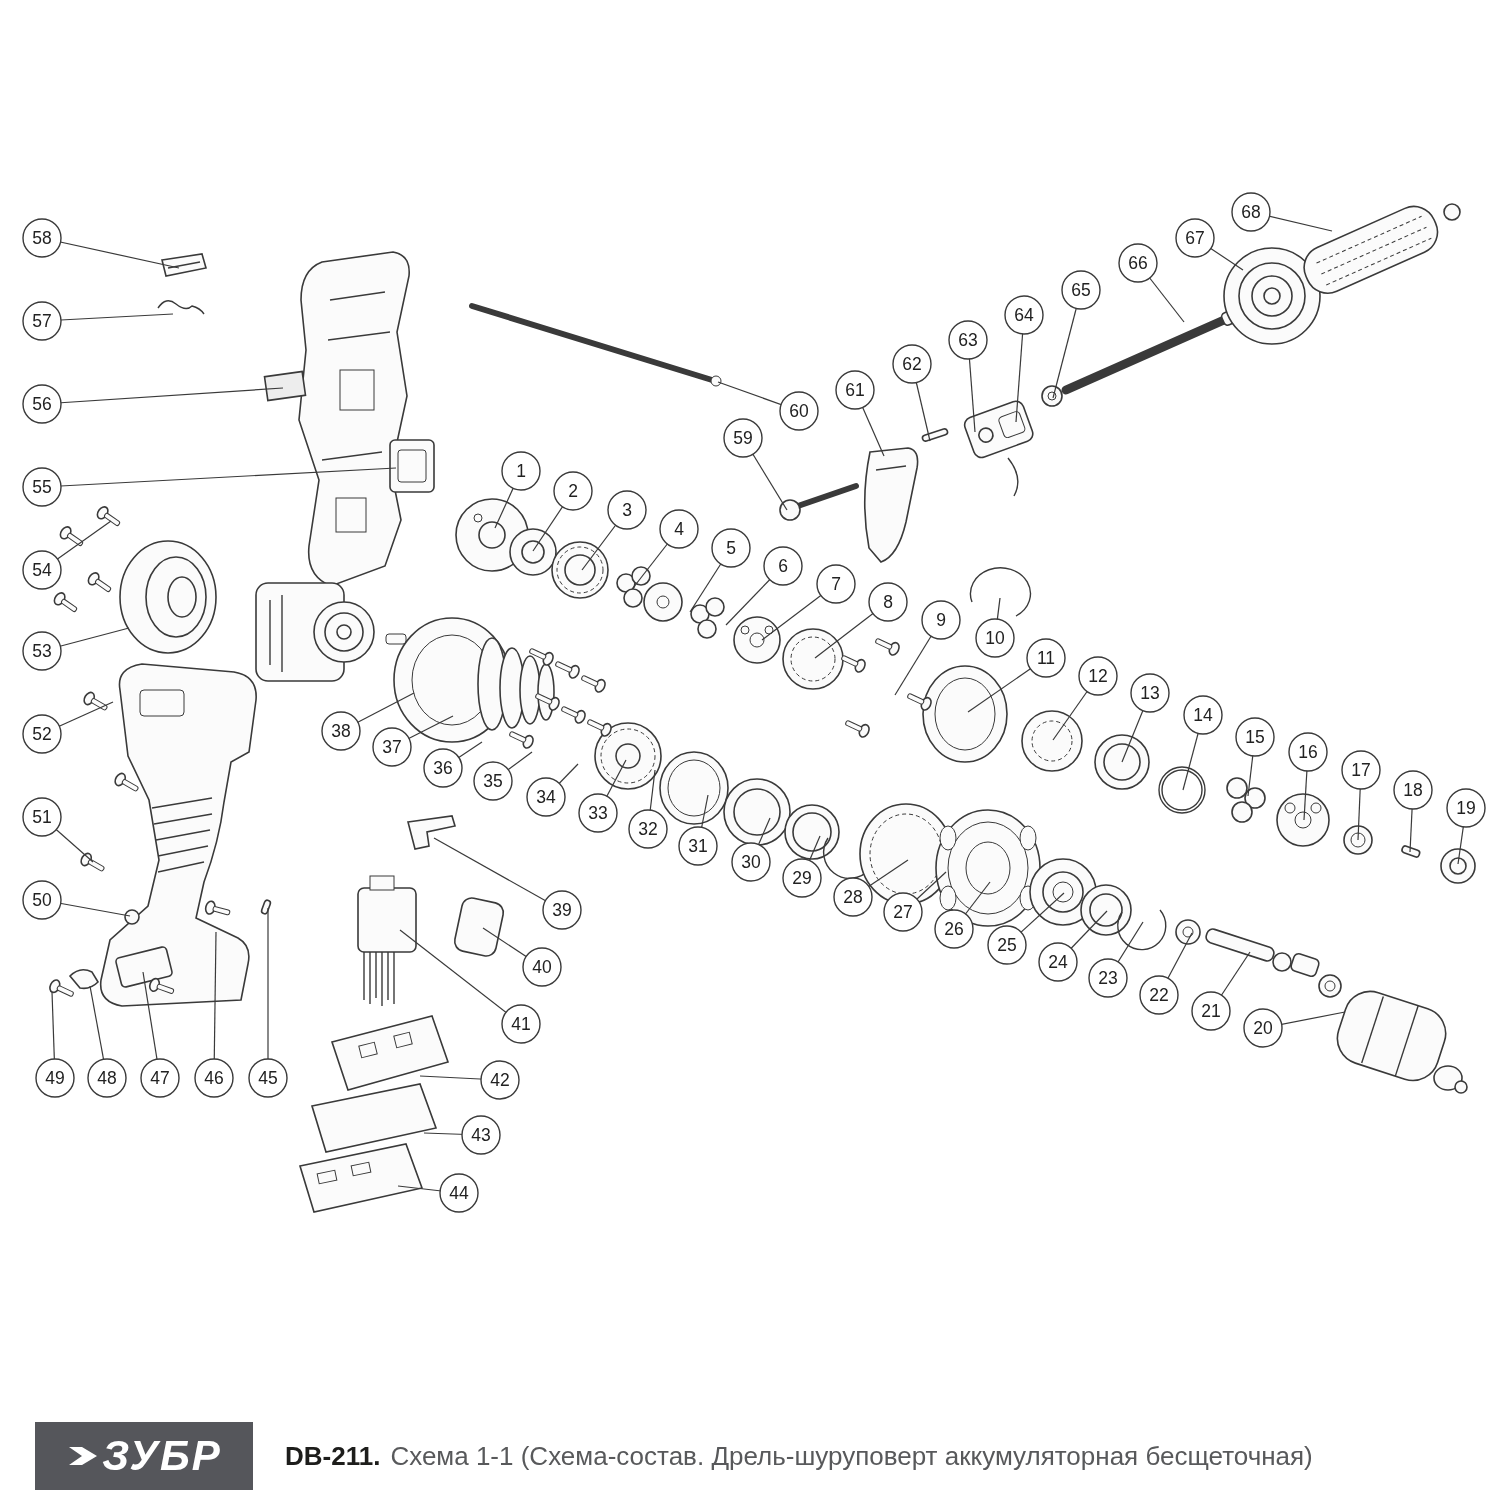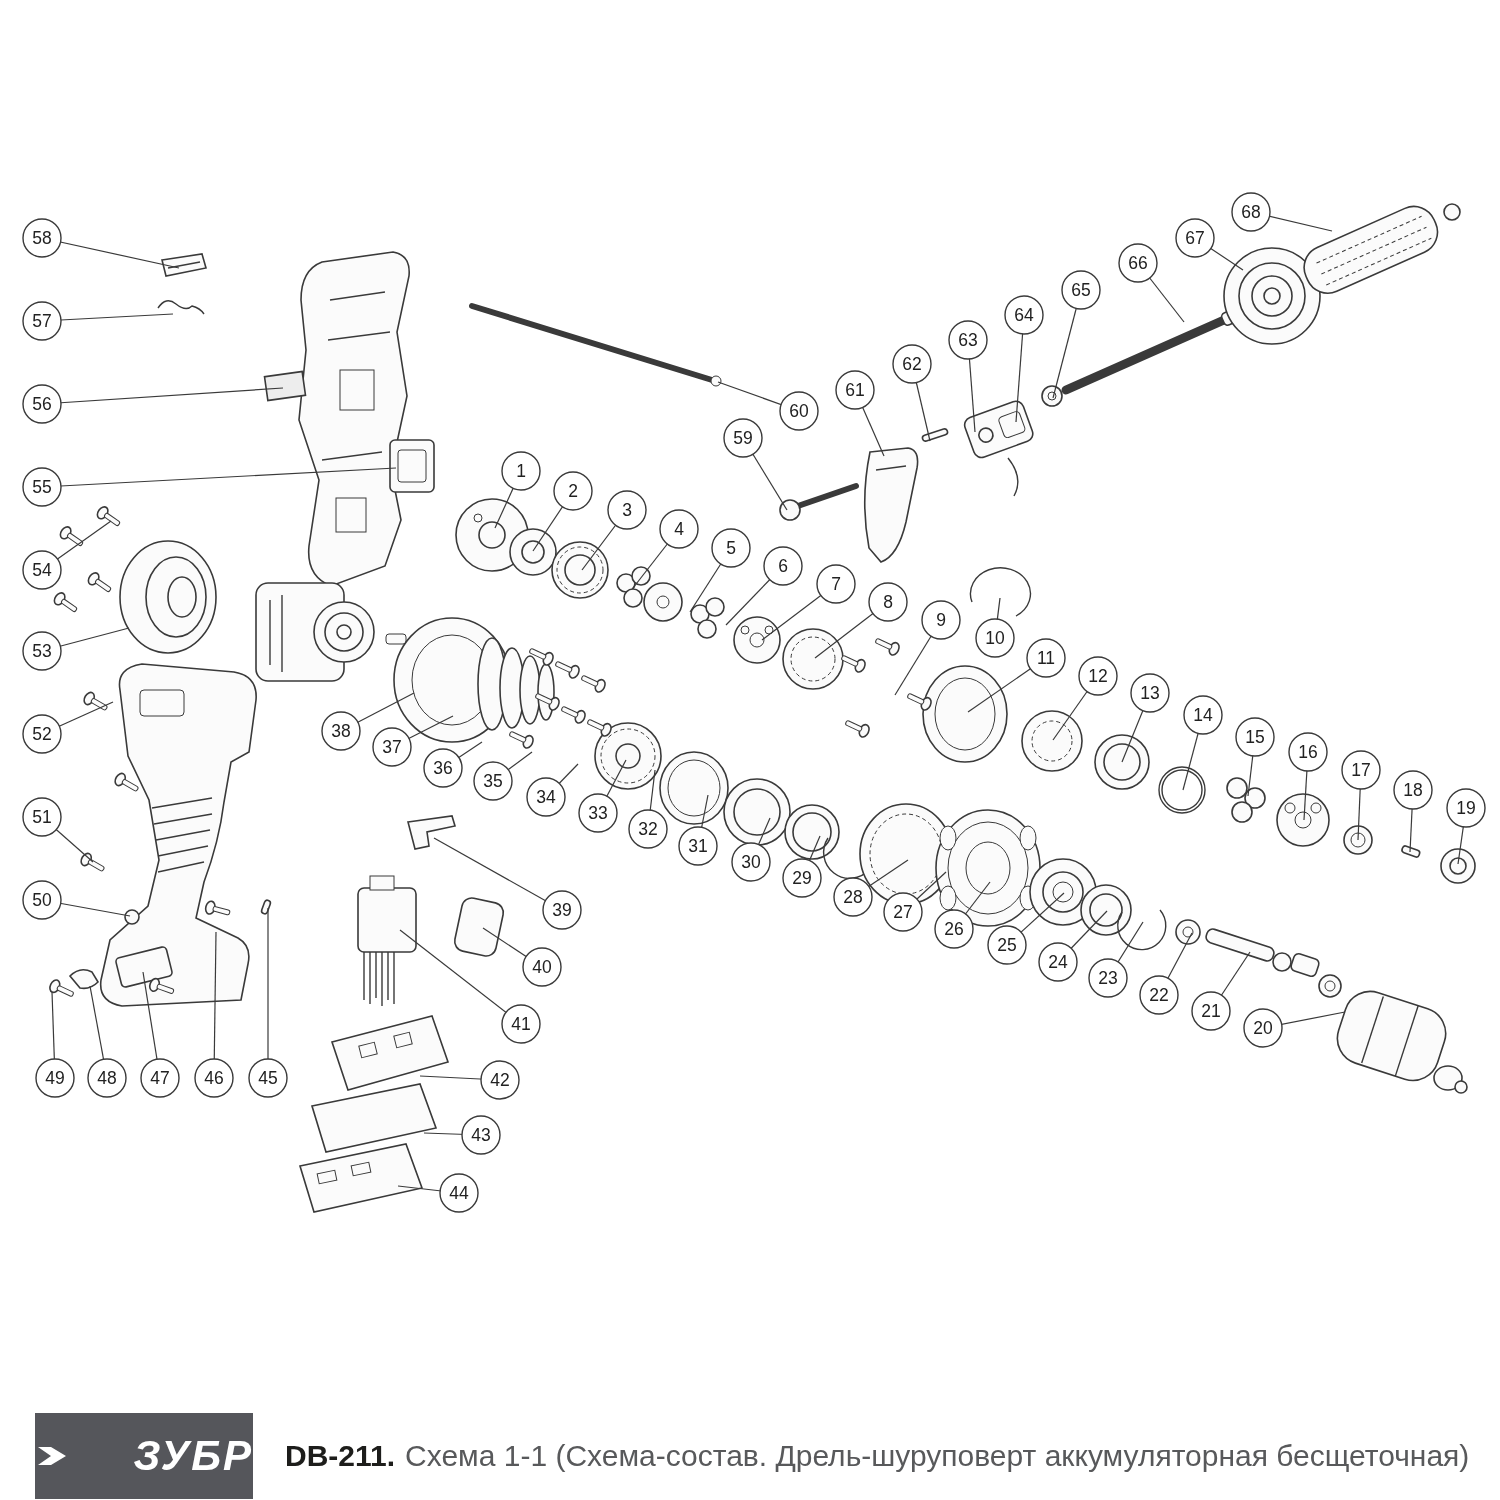--- a/index.html
+++ b/index.html
@@ -7,23 +7,23 @@
   svg{display:block;}
   svg text{font-family:"Liberation Sans",sans-serif;}
   .part{fill:#fbfbfb;stroke:#3a3a3a;stroke-width:1.6;}
   .partd{fill:#ededed;stroke:#3a3a3a;stroke-width:1.6;}
   .thin{stroke-width:1;}
   .dashed{fill:none;stroke:#3a3a3a;stroke-width:1;stroke-dasharray:4 3;}
   .sline{fill:none;stroke:#3a3a3a;stroke-width:1.4;}
   .rod{stroke:#3a3a3a;stroke-width:6;stroke-linecap:round;fill:none;}
   .rod7{stroke:#3a3a3a;stroke-width:9;stroke-linecap:round;fill:none;}
   .footer{position:absolute;left:35px;bottom:10px;right:35px;height:68px;display:flex;align-items:center;gap:32px;}
-  .logo{width:218px;height:86px;background:#55565b;display:flex;align-items:center;justify-content:space-between;color:#fff;flex:0 0 auto;}
+  .logo{width:218px;height:68px;background:#55565b;display:flex;align-items:center;justify-content:center;color:#fff;flex:0 0 auto;}
   .logo-text{font-size:42px;font-weight:bold;font-style:italic;letter-spacing:2px;line-height:1;}
-  .caption{font-size:30px;color:#58595b;white-space:nowrap;}
+  .caption{font-size:26px;color:#58595b;white-space:nowrap;}
   .caption .model{color:#1d1d1b;font-weight:bold;margin-right:10px;}
 </style>
 </head>
 <body>
 
 <div class="canvas">
 
   <svg width="1500" height="1500" viewBox="0 0 1500 1500" xmlns="http://www.w3.org/2000/svg">
     <defs>
       <g id="screwdef">

